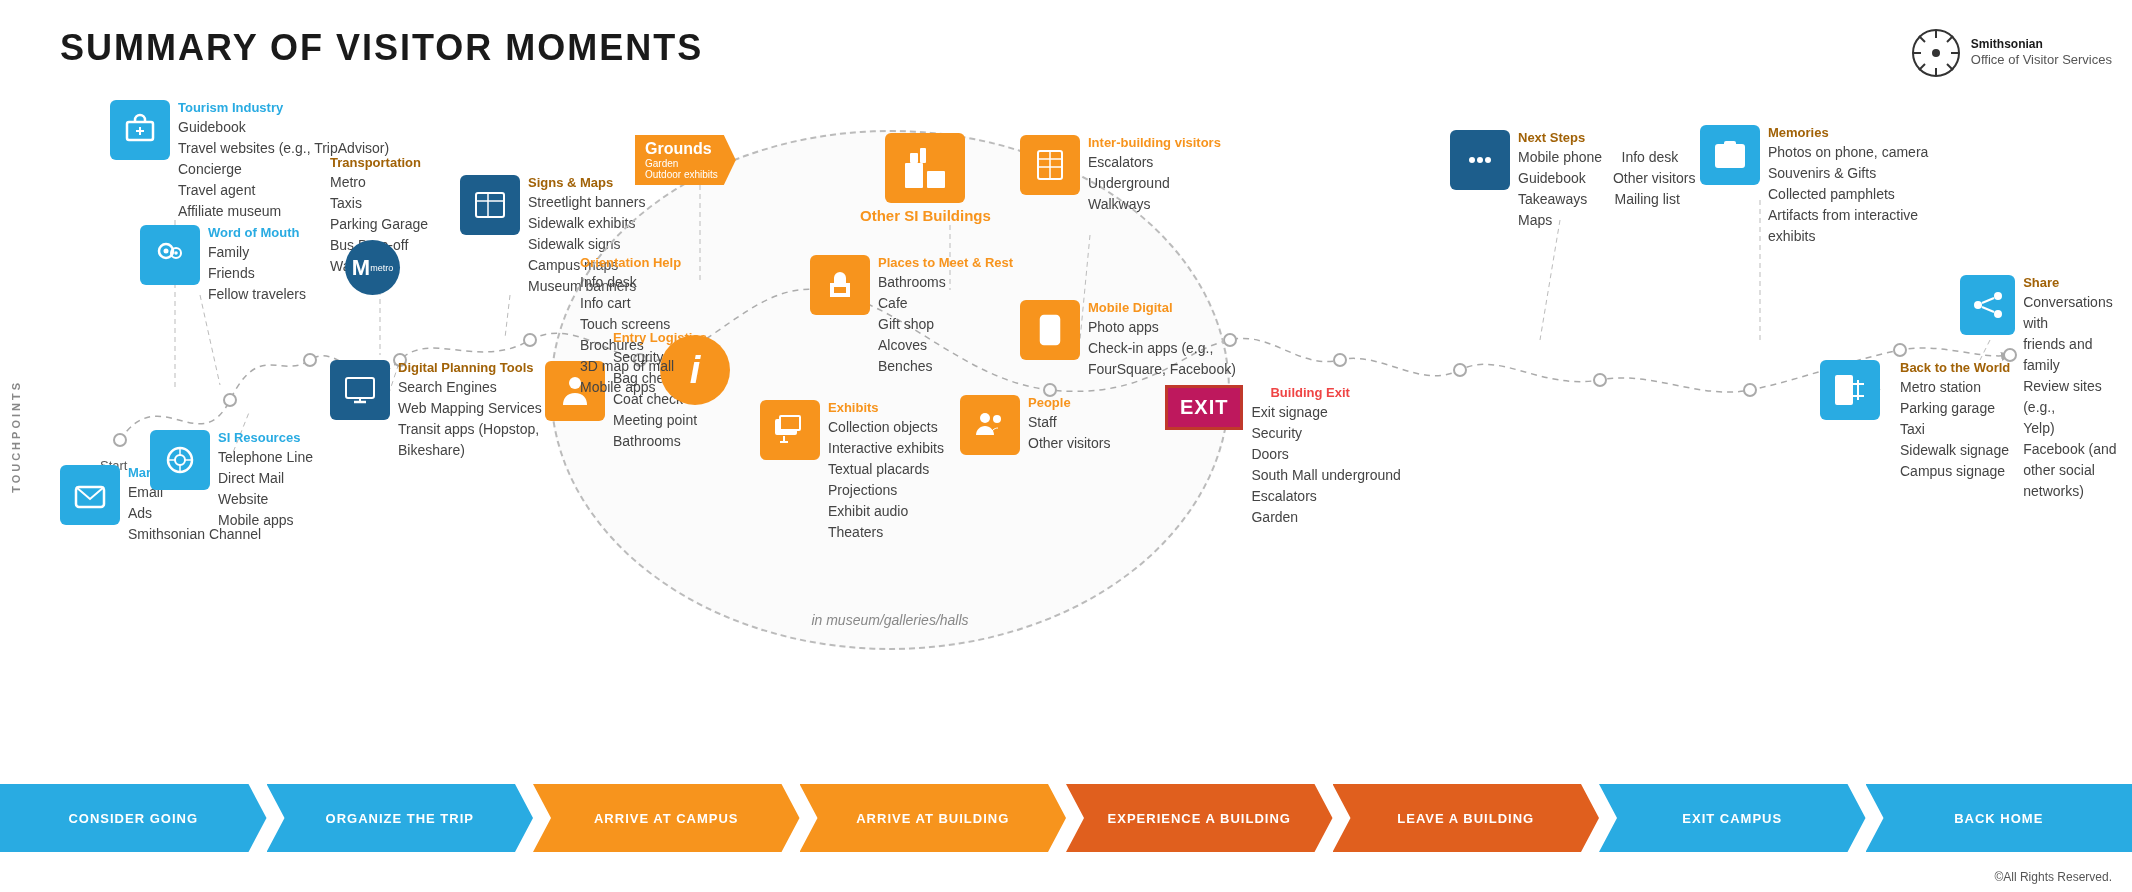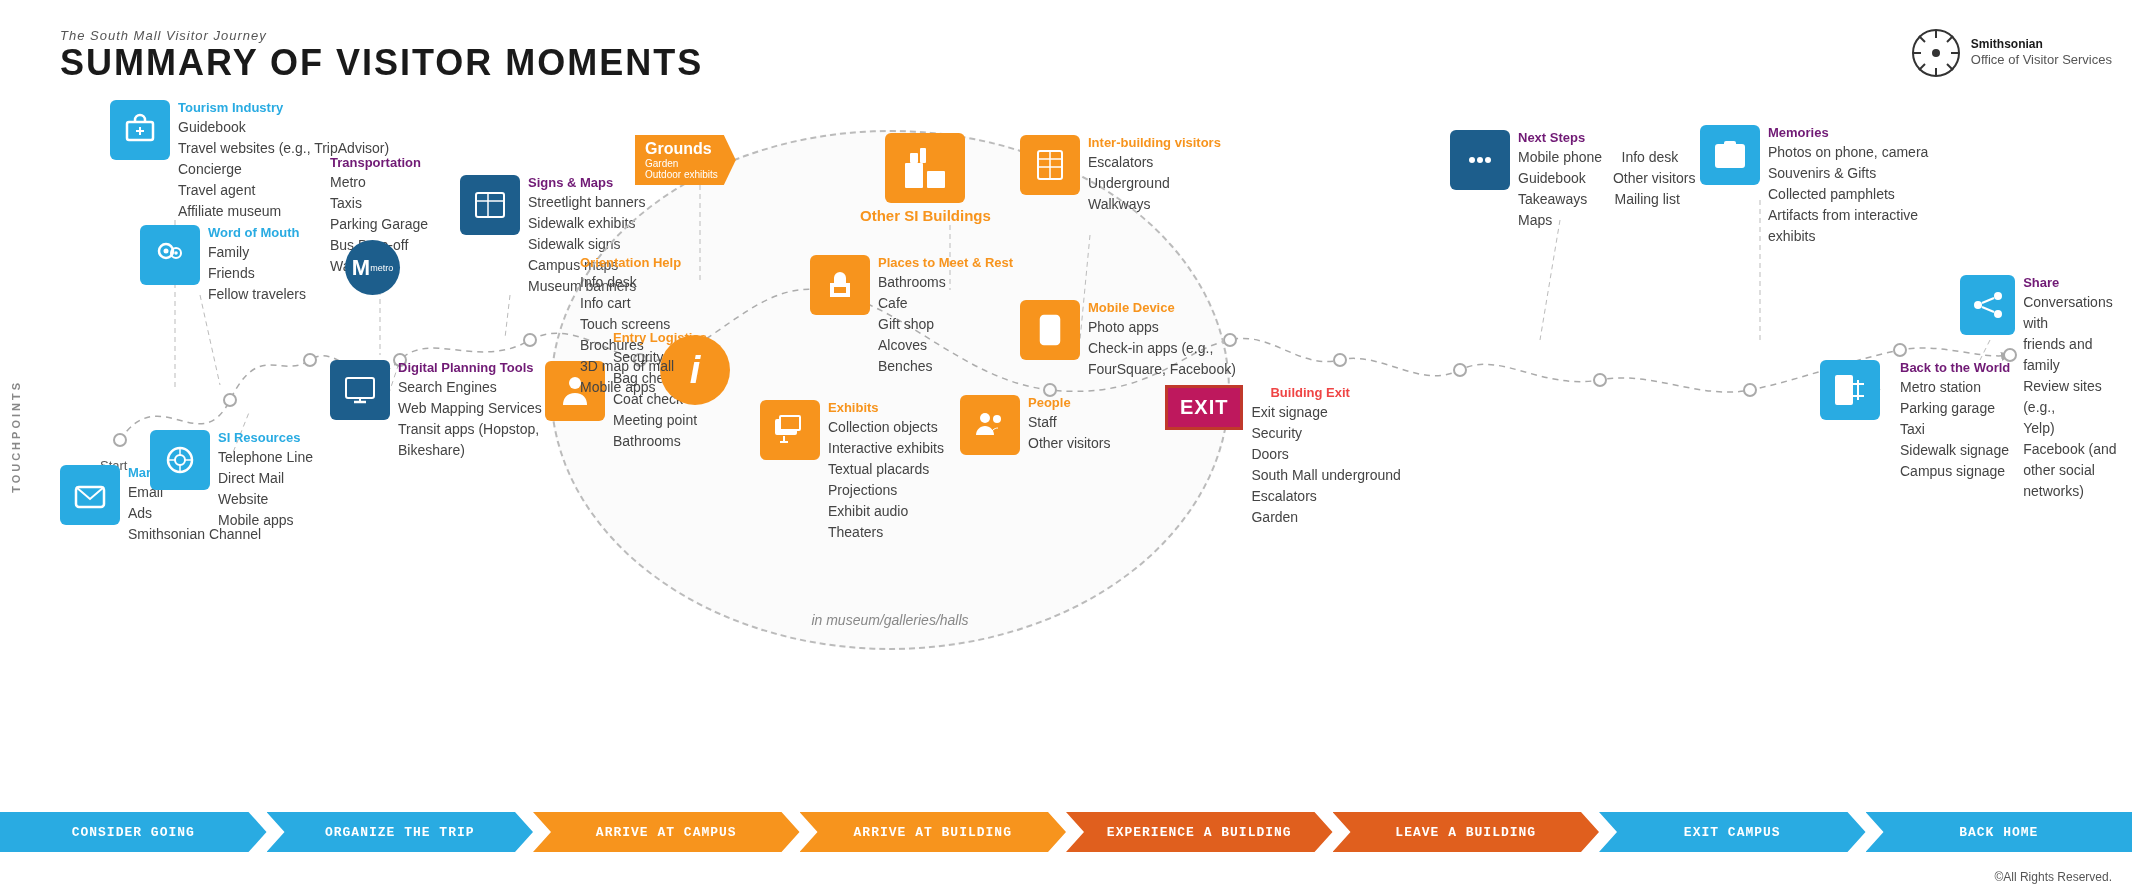--- a/index.html
+++ b/index.html
@@ -65,23 +65,22 @@
       font-size: 13px;
       color: #555;
     }
 
     
     .bottom-bar {
       position: absolute;
       bottom: 40px;
       left: 0;
       right: 0;
-      height: 40px;
+      height: 68px;
       display: flex;
-      font-family: Liberation Mono, monospace;
     }
 
     .bottom-step {
       flex: 1;
       display: flex;
       align-items: center;
       justify-content: center;
       font-size: 13px;
       font-weight: 800;
       letter-spacing: 1px;
@@ -130,21 +129,21 @@
       background: transparent;
     }
 
     .box-title {
       font-size: 13px;
       font-weight: bold;
       color: #29abe2;
       margin-bottom: 2px;
     }
     .box-title.orange { color: #f7941d; }
-    .box-title.dark-blue { color: #701a75; }
+    .box-title.dark-blue { color: #a16207; }
     .box-title.red { color: #ef4444; padding-left: 19px; }
 
     .box-items {
       font-size: 14px;
       color: #444;
       line-height: 1.5;
     }
 
     
     .icon-block {
@@ -208,21 +207,20 @@
       color: #fff;
       font-family: 'Arial Black', Arial, sans-serif;
     }
   </style>
 </head>
 <body>
 
 <div class="main-container">
 
   <div class="header">
-    <div class="header-subtitle">The South Mall Visitor Journey</div>
     <div class="header-title">SUMMARY OF VISITOR MOMENTS</div>
   </div>
 
   <div class="smithsonian-logo">
     <div class="smithsonian-logo-icon">
       <svg viewBox="0 0 50 50" xmlns="http://www.w3.org/2000/svg">
         <circle cx="25" cy="25" r="23" fill="none" stroke="#333" stroke-width="2"></circle>
         <circle cx="25" cy="25" r="4" fill="#333"></circle>
         <line x1="25" y1="2" x2="25" y2="10" stroke="#333" stroke-width="2"></line>
         <line x1="25" y1="40" x2="25" y2="48" stroke="#333" stroke-width="2"></line>
@@ -551,21 +549,21 @@
 
   <div class="info-box" style="left:1020px; top:300px;">
     <div style="display:flex; align-items:flex-start; gap:8px;">
       <div class="icon-block orange">
         <svg width="36" height="36" viewBox="0 0 36 36" fill="none">
             <rect x="9" y="4" width="18" height="28" rx="3" stroke="#fff" stroke-width="2.5"></rect>
             <line x1="15" y1="28" x2="21" y2="28" stroke="#fff" stroke-width="2"></line>
           </svg>
       </div>
       <div>
-        <div class="box-title orange">Mobile Device</div>
+        <div class="box-title orange">Mobile Digital</div>
         <div class="box-items">
           Photo apps<br>Check-in apps (e.g.,<br>FourSquare, Facebook)
         </div>
       </div>
     </div>
   </div>
 
   <div class="info-box" style="left:1165px; top:385px;">
     <div style="display:flex; align-items:flex-start; gap:8px;">
       <div style="background:#be185d; padding:8px 12px; color:#fff; font-weight:900; font-size:20px; border:3px solid #c0392b; letter-spacing:1px; min-width:70px; text-align:center;">EXIT</div>

